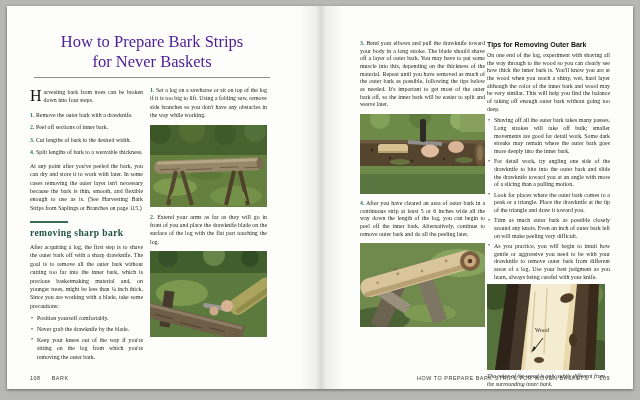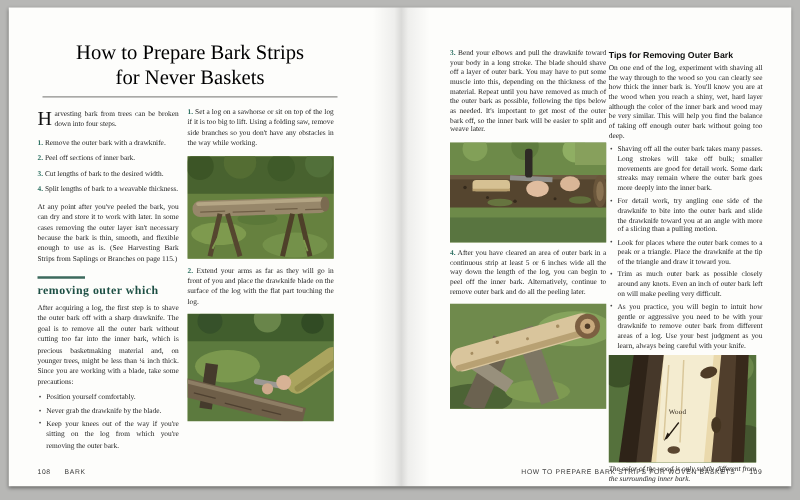--- a/index.html
+++ b/index.html
@@ -13,21 +13,21 @@
     position:absolute;left:7px;top:6px;right:7px;bottom:11px;
     background:#fdfdfb;
     box-shadow:0 1px 3px rgba(0,0,0,.45);
   }
   .gutter{
     position:absolute;left:298px;top:6px;bottom:11px;width:46px;
     background:linear-gradient(90deg,rgba(0,0,0,0) 0%,rgba(0,0,0,.06) 38%,rgba(0,0,0,.14) 50%,rgba(0,0,0,.06) 62%,rgba(0,0,0,0) 100%);
   }
   .title{
     position:absolute;left:28px;top:32px;width:248px;
-    text-align:center;font-size:16.5px;line-height:1.2;color:#000000;
+    text-align:center;font-size:16.5px;line-height:1.2;color:#4c1d95;
   }
   .title-rule{position:absolute;left:34px;top:77px;width:236px;height:1px;background:#8d8d8b;}
   .col{position:absolute;font-size:5.9px;line-height:1.42;color:#1e1e1e;text-align:justify;}
   .col1{left:30px;top:88px;width:113px;}
   .col2{left:150px;top:86px;width:117px;}
   .col3{left:360px;top:40px;width:125px;line-height:1.3;}
   .col4{left:487px;top:40px;width:123px;line-height:1.3;}
   p{margin:0 0 4px 0;}
   .intro{margin-bottom:6px;}
   .dropcap{float:left;font-size:16px;line-height:13px;padding:1px 2px 0 0;color:#111;}
@@ -73,21 +73,21 @@
   <p class="intro"><span class="dropcap">H</span><span>arvesting bark from trees can be broken down into four steps.</span></p>
 
   <p class="step"><span class="num">1.</span> <span>Remove the outer bark with a drawknife.</span></p>
   <p class="step"><span class="num">2.</span> <span>Peel off sections of inner bark.</span></p>
   <p class="step"><span class="num">3.</span> <span>Cut lengths of bark to the desired width.</span></p>
   <p class="step"><span class="num">4.</span> <span>Split lengths of bark to a weavable thickness.</span></p>
 
   <p class="storage">At any point after you've peeled the bark, you can dry and store it to work with later. In some cases removing the outer layer isn't necessary because the bark is thin, smooth, and flexible enough to use as is. (See Harvesting Bark Strips from Saplings or Branches on page 115.)</p>
 
   <div class="sec-rule"></div>
-  <h2 class="sec-head">removing outer which</h2>
+  <h2 class="sec-head">removing sharp bark</h2>
   <p>After acquiring a log, the first step is to shave the outer bark off with a sharp drawknife. The goal is to remove all the outer bark without cutting too far into the inner bark, which is precious basketmaking material and, on younger trees, might be less than ¼ inch thick. Since you are working with a blade, take some precautions:</p>
   <div class="bullets">
     <div class="b">Position yourself comfortably.</div>
     <div class="b">Never grab the drawknife by the blade.</div>
     <div class="b">Keep your knees out of the way if you're sitting on the log from which you're removing the outer bark.</div>
   </div>
 </div>
 
 <div class="col col2">
   <p class="instr"><span class="num">1.</span> <span>Set a log on a sawhorse or sit on top of the log if it is too big to lift. Using a folding saw, remove side branches so you don't have any obstacles in the way while working.</span></p>

